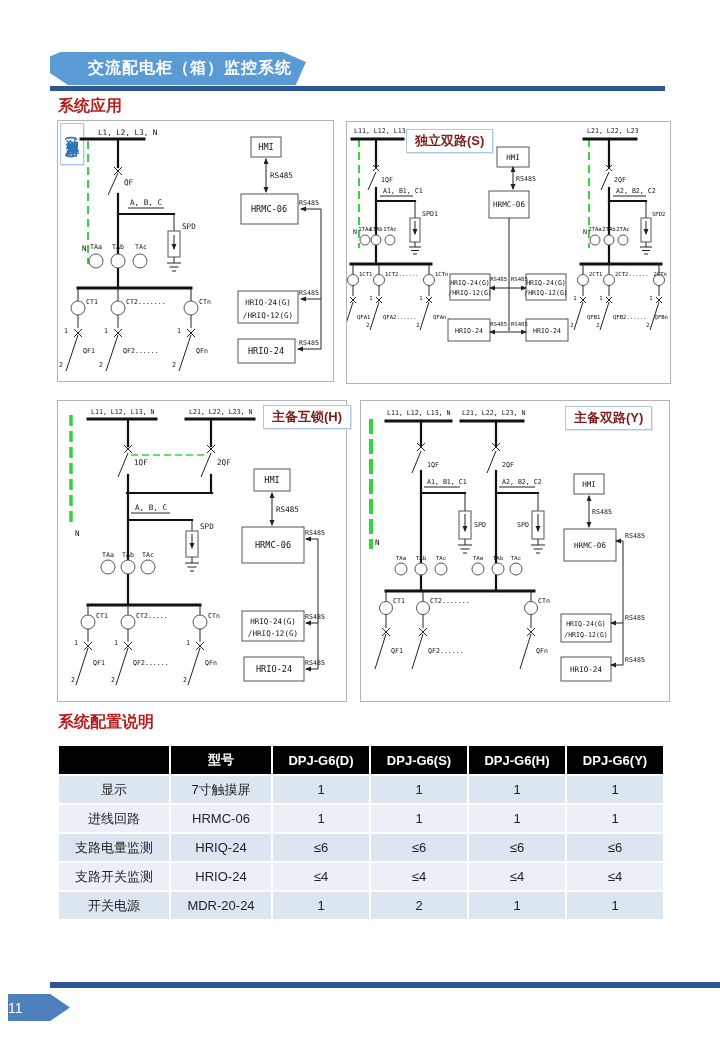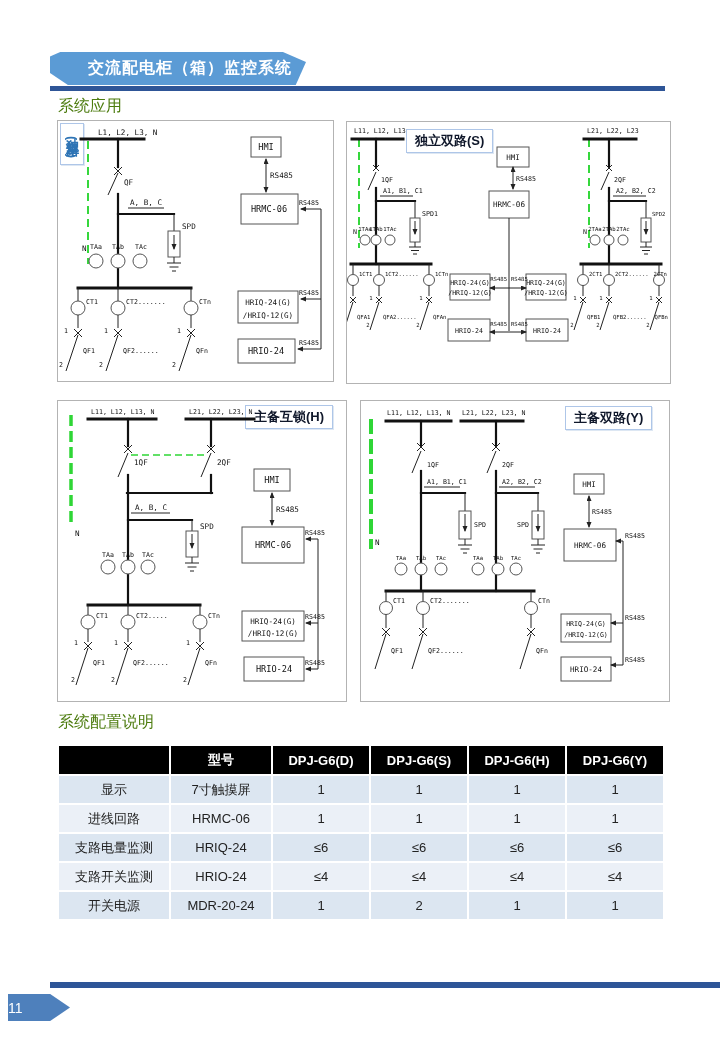--- a/index.html
+++ b/index.html
@@ -8,40 +8,40 @@
 
   
   .ribbon{position:absolute;left:50px;top:52px;width:232px;height:33px;background:#5b9bd5;
           clip-path:polygon(0 14%,4% 0,91% 0,100% 30%,96% 100%,7% 100%,0 64%);
           display:flex;align-items:center;justify-content:center;padding-left:24px;}
   .ribbon span{color:#fff;font-weight:bold;font-size:16px;letter-spacing:1px;}
   .rule{position:absolute;background:#2e5597;}
   .rule.top{left:50px;top:86px;width:615px;height:5px;}
   .rule.bottom{left:50px;top:982px;width:670px;height:6px;}
 
-  .section-title{position:absolute;left:58px;font-size:16px;font-weight:normal;color:#4d7c0f;}
+  .section-title{position:absolute;left:58px;font-size:16px;font-weight:bold;color:#b91c1c;}
   #sec-app{top:96px;}
   #sec-cfg{top:712px;}
 
   
   .panel{position:absolute;background:#fff;border:1px solid #b3b3b3;}
   #panel-d{left:57px;top:120px;width:275px;height:260px;}
   #panel-s{left:346px;top:121px;width:323px;height:261px;}
   #panel-h{left:57px;top:400px;width:288px;height:300px;}
   #panel-y{left:360px;top:400px;width:308px;height:300px;}
   .panel svg{position:absolute;left:0;top:0;}
 
   .vlabel{position:absolute;left:2px;top:2px;writing-mode:vertical-rl;font-size:13px;
           font-weight:bold;color:#2e74b5;border:1px solid #aec6e8;background:#fff;
           padding:4px 2px;letter-spacing:2px;box-shadow:1px 1px 0 #dde7f3;}
-  .ptitle{position:absolute;border:1px solid #aec6e8;background:#fff;color:#0f172a;
+  .ptitle{position:absolute;border:1px solid #aec6e8;background:#fff;color:#7f1d1d;
           font-weight:bold;font-size:13px;padding:2px 8px;box-shadow:1px 1px 0 #dde7f3;
           white-space:nowrap;}
   #title-s{left:59px;top:7px;}
-  #title-h{left:187px;top:4px;}
+  #title-h{left:205px;top:4px;}
   #title-y{left:204px;top:5px;}
 
   
   svg text{font-family:"DejaVu Sans Mono",monospace;fill:#111;}
   .t5{font-size:5.6px;} .t6{font-size:6.6px;} .t7{font-size:7.6px;} .t8{font-size:8.6px;}
   .mid{text-anchor:middle;} .end{text-anchor:end;}
   .bus{stroke:#111;stroke-width:3;stroke-linecap:square;}
   .w2{stroke:#111;stroke-width:2.2;stroke-linecap:square;}
   .w1{stroke:#222;stroke-width:1;fill:none;}
   .box{fill:#fff;stroke:#555;stroke-width:1;}

